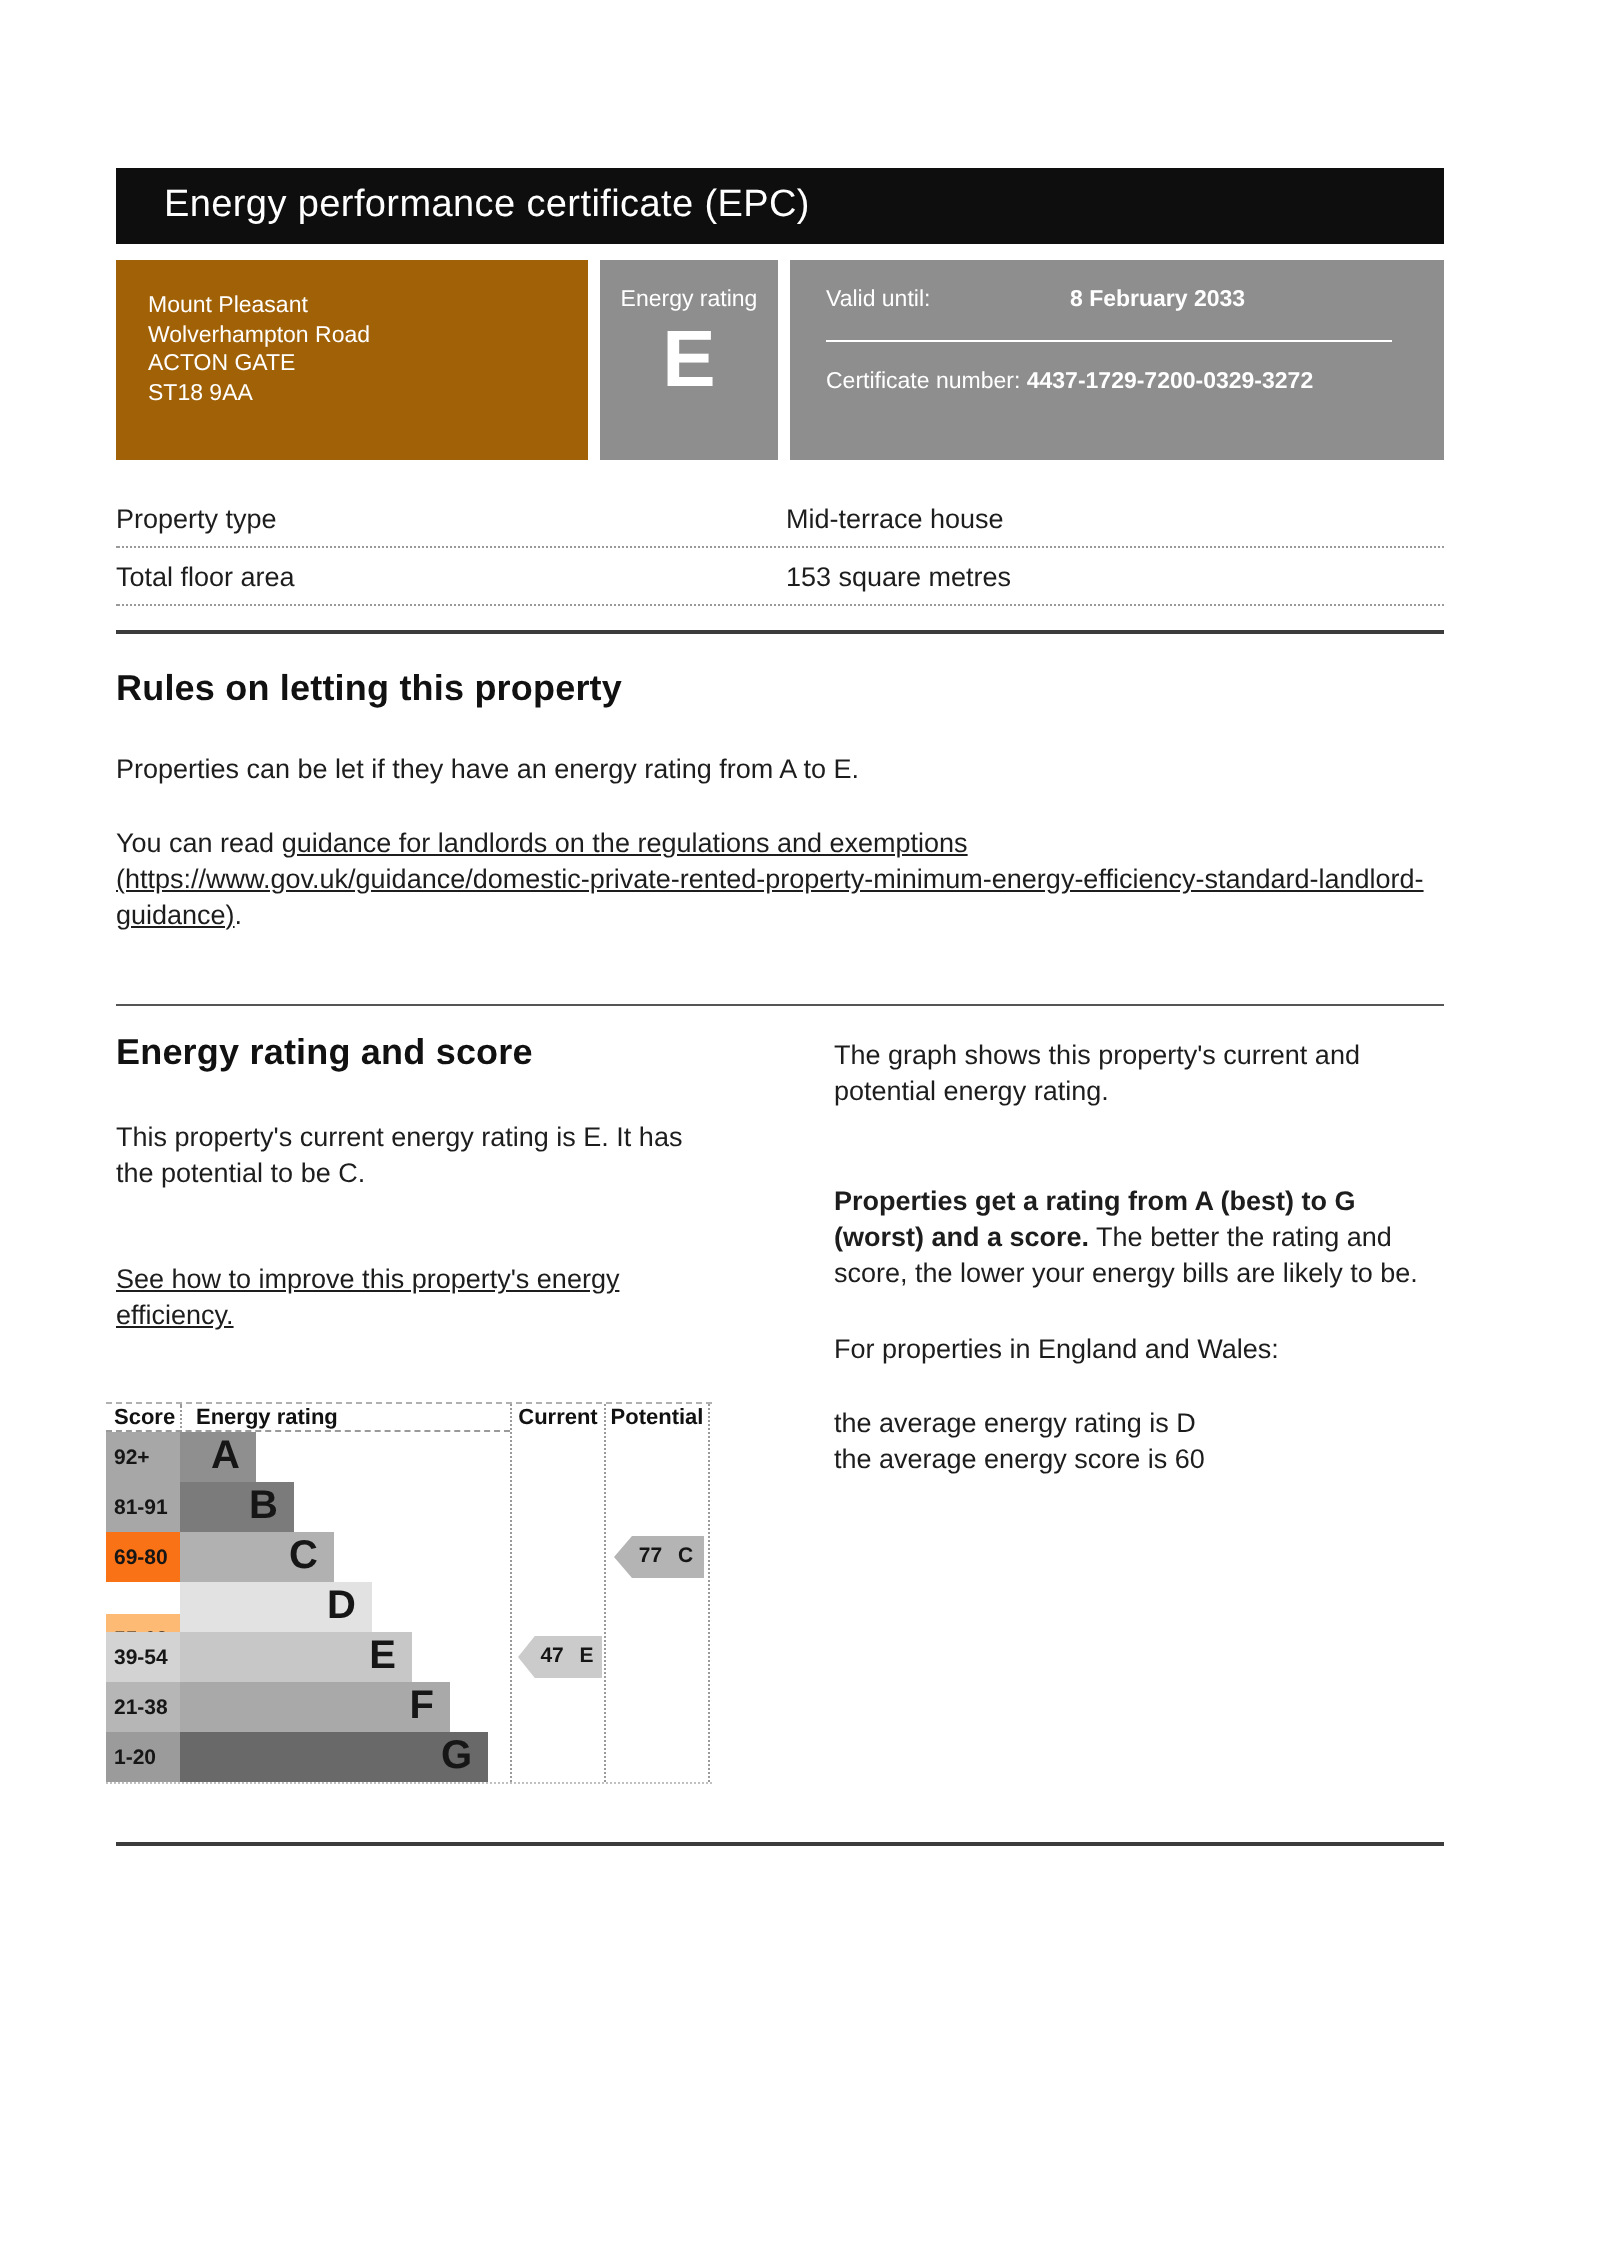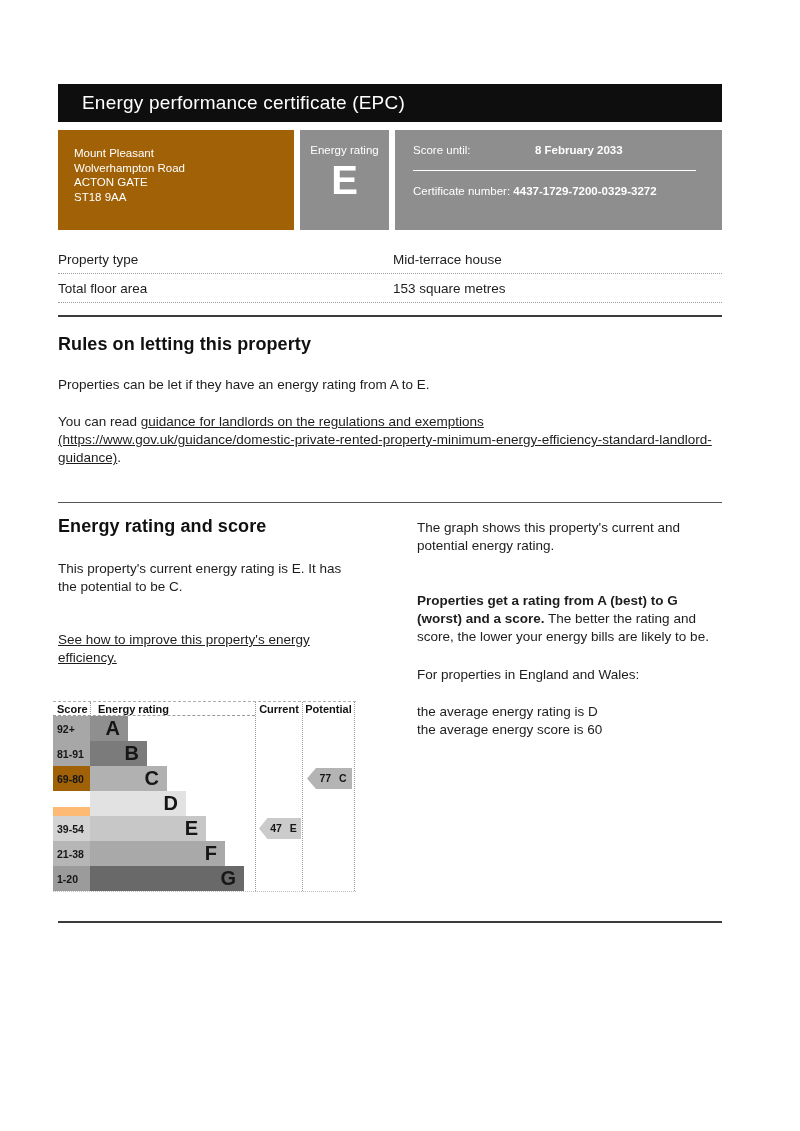--- a/index.html
+++ b/index.html
@@ -143,21 +143,21 @@
       <div>ST18 9AA</div>
     </div>
     <div class="panel-gap"></div>
     <div class="panel panel-rating" style="background-color: rgb(142, 142, 142);">
       <span>Energy rating</span>
       <span class="big-letter">E</span>
     </div>
     <div class="panel-gap"></div>
     <div class="panel panel-validity" style="background-color: rgb(142, 142, 142);">
       <div class="validity-row">
-        <span class="lbl">Score until:</span>
+        <span class="lbl">Valid until:</span>
         <span class="val">8 February 2033</span>
       </div>
       <hr class="panel-divider">
       <div class="cert-row">
         <span>Certificate number:</span>
         <span class="num">4437-1729-7200-0329-3272</span>
       </div>
     </div>
   </div>
 
@@ -200,21 +200,21 @@
                 <span class="letter">A</span>
               </span>
           </div>
           <div class="band-row">
             <span class="score-cell" style="background-color: rgb(167, 167, 167);">81-91</span>
             <span class="bar w1" style="background-color: rgb(123, 123, 123);">
                 <span class="letter">B</span>
               </span>
           </div>
           <div class="band-row">
-            <span class="score-cell" style="background-color: #a16207;">69-80</span>
+            <span class="score-cell" style="background-color: #f97316;">69-80</span>
             <span class="bar w2" style="background-color: rgb(177, 177, 177);">
                 <span class="letter">C</span>
               </span>
           </div>
           <div class="band-row">
             <span class="score-cell" style="background-color: #fdba74; margin-top: 16px;">55-68</span>
             <span class="bar w3" style="background-color: rgb(226, 226, 226);">
                 <span class="letter">D</span>
               </span>
           </div>

